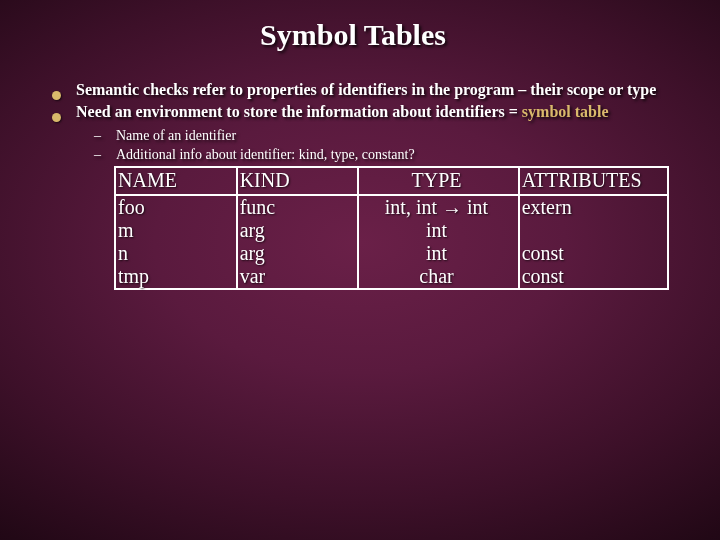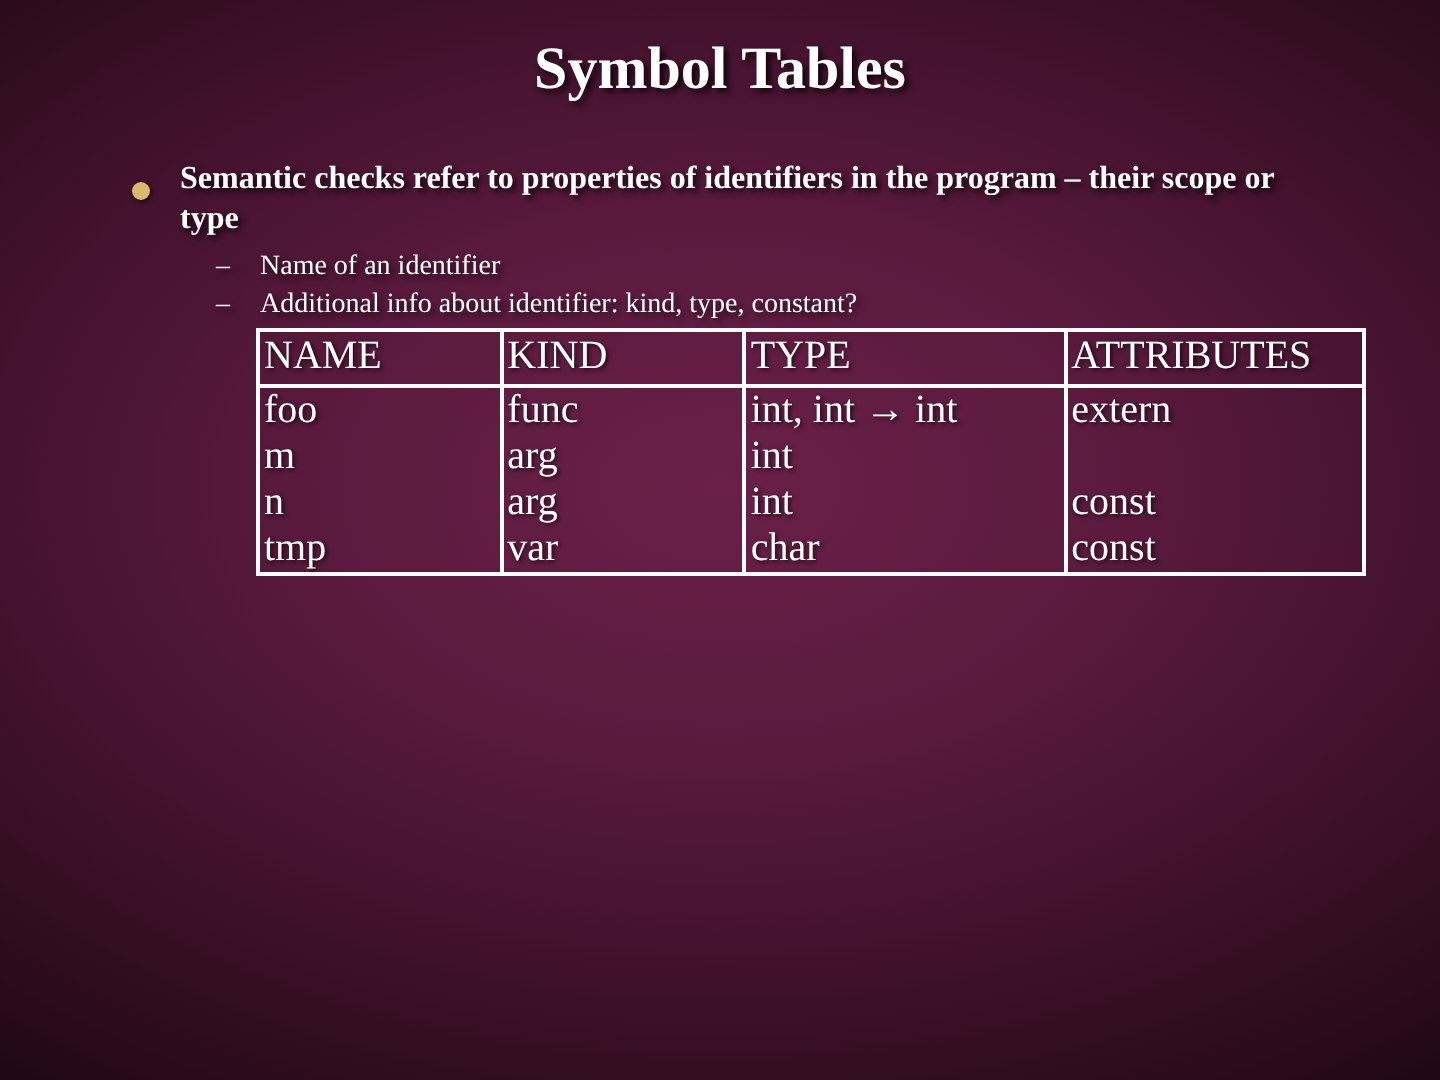--- a/index.html
+++ b/index.html
@@ -14,21 +14,21 @@
     width: 720px;
     height: 540px;
     background: radial-gradient(ellipse 95% 80% at 50% 45%,
       #6a2048 0%,
       #5a1a3e 30%,
       #3d1029 60%,
       #220816 85%,
       #140410 100%);
     color: #fff;
     box-sizing: border-box;
-    padding: 18px 50px 20px 50px;
+    padding: 18px 50px 20px 36px;
     position: relative;
   }
   .title {
     text-align: center;
     font-size: 30px;
     font-weight: bold;
     color: #fff;
     text-shadow: 2px 2px 3px rgba(0,0,0,0.8);
     margin-bottom: 28px;
   }
@@ -105,34 +105,37 @@
   td {
     padding: 0 6px 0 2px;
     vertical-align: top;
   }
   tr.lastrow td {
     border-bottom: 2px solid #fff;
   }
   td.col-name { border-left: 2px solid #fff; }
   .col-name  { width: 22%; }
   .col-kind  { width: 22%; }
-  .col-type  { width: 29%; }
+  .col-type  { width: 29%; text-align: center; }
   .col-attr  { width: 27%; }
   .arrow { font-family: Arial, sans-serif; }
 </style>
 </head>
 <body>
 
 <div class="slide">
 
   <div class="title">Symbol Tables</div>
 
   <ul class="bullets">
     <li>
       <span>Semantic checks refer to properties of identifiers in the program – their scope or type</span>
+    </li>
+    <li>
+      <span>Need an environment to store the information about identifiers = </span><span class="highlight">symbol table</span>
     </li>
   </ul>
 
   <ul class="sub-bullets">
     <li>Name of an identifier</li>
     <li>Additional info about identifier: kind, type, constant?</li>
   </ul>
 
   <div class="table-wrap">
     <table>

